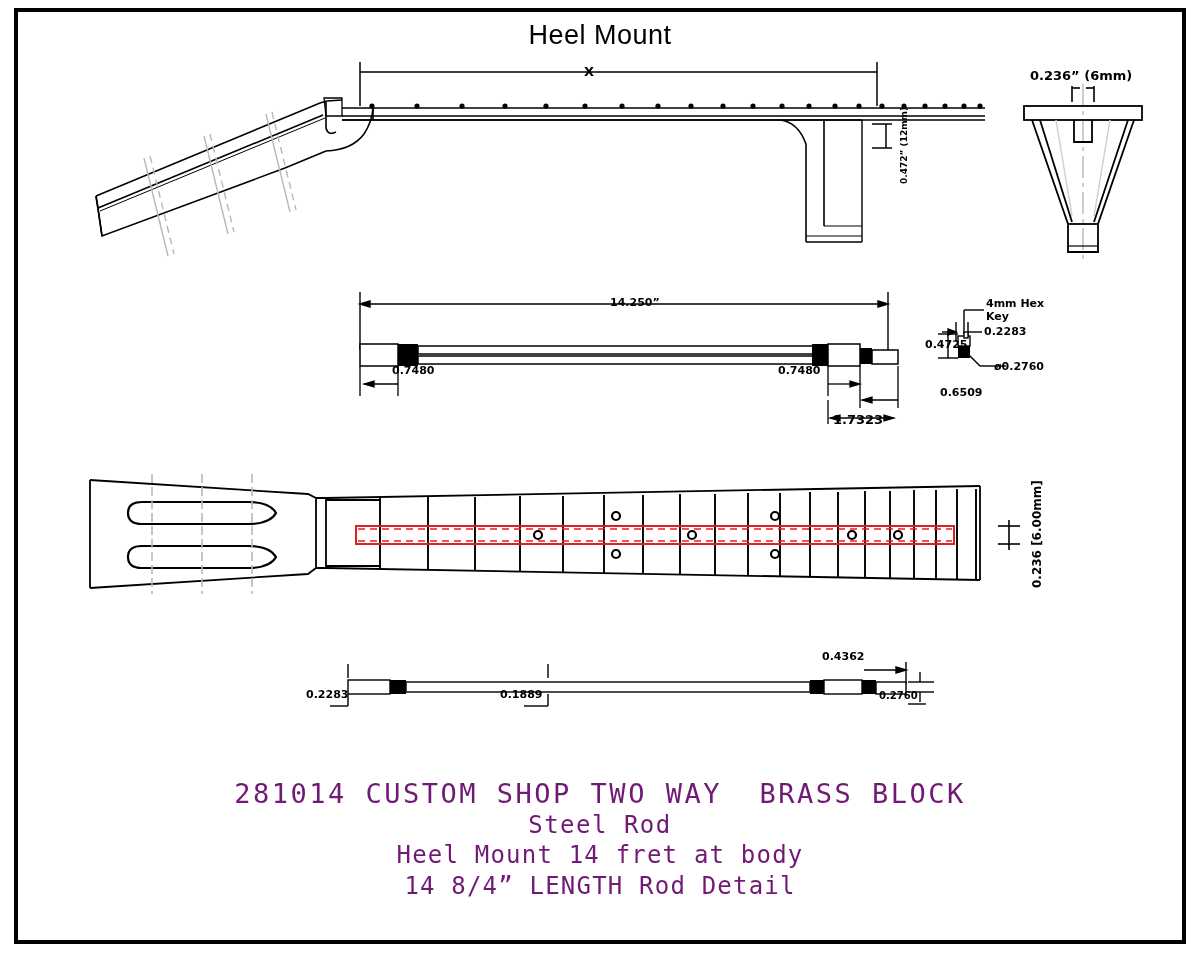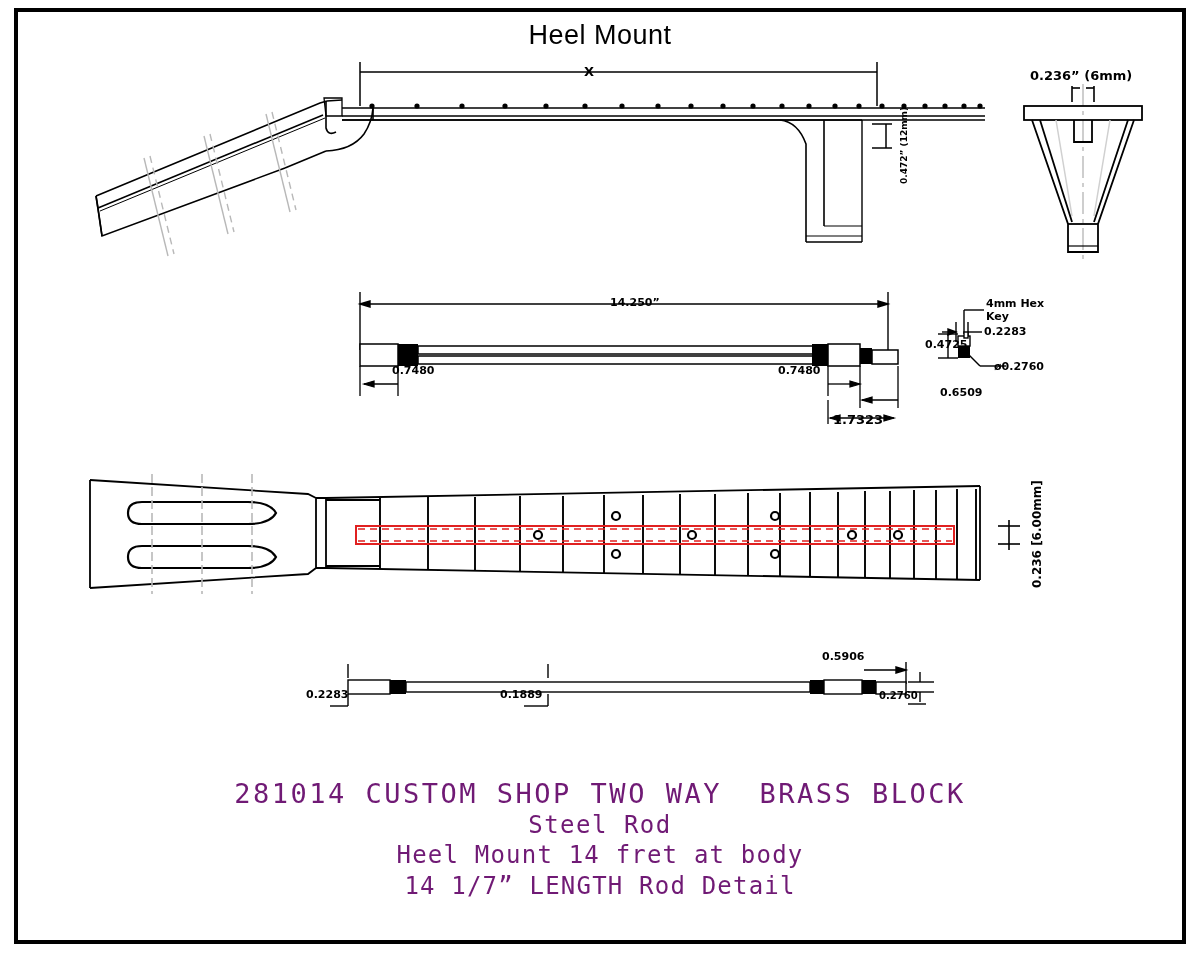--- a/index.html
+++ b/index.html
@@ -373,21 +373,21 @@
         <rect x="106" y="34" width="404" height="10" fill="#fff"></rect>
         <rect x="510" y="32" width="14" height="14" fill="#000" stroke="none"></rect>
         <rect x="524" y="32" width="38" height="14" fill="#fff"></rect>
         <rect x="562" y="32" width="14" height="14" fill="#000" stroke="none"></rect>
         <rect x="576" y="34" width="30" height="12" fill="#fff"></rect>
       </g>
     </svg>
   </div>
   <div class="dim" style="left:306px;top:688px;font-size:11px;">0.2283</div>
   <div class="dim" style="left:500px;top:688px;font-size:11px;text-align:right;">0.1889</div>
-  <div class="dim" style="left:822px;top:650px;font-size:11px;">0.5906</div>
+  <div class="dim" style="left:822px;top:650px;font-size:11px;">0.4362</div>
   <div class="dim" style="left:879px;top:690px;font-size:10px;">0.2760</div>
 
   <div class="tblock" id="tb1">281014 CUSTOM SHOP TWO WAY  BRASS BLOCK</div>
   <div class="tblock" id="tb2">Steel Rod</div>
   <div class="tblock" id="tb3">Heel Mount 14 fret at body</div>
-  <div class="tblock" id="tb4">14 1/7” LENGTH Rod Detail</div>
+  <div class="tblock" id="tb4">14 8/4” LENGTH Rod Detail</div>
 
 </div>
 
 </body></html>

